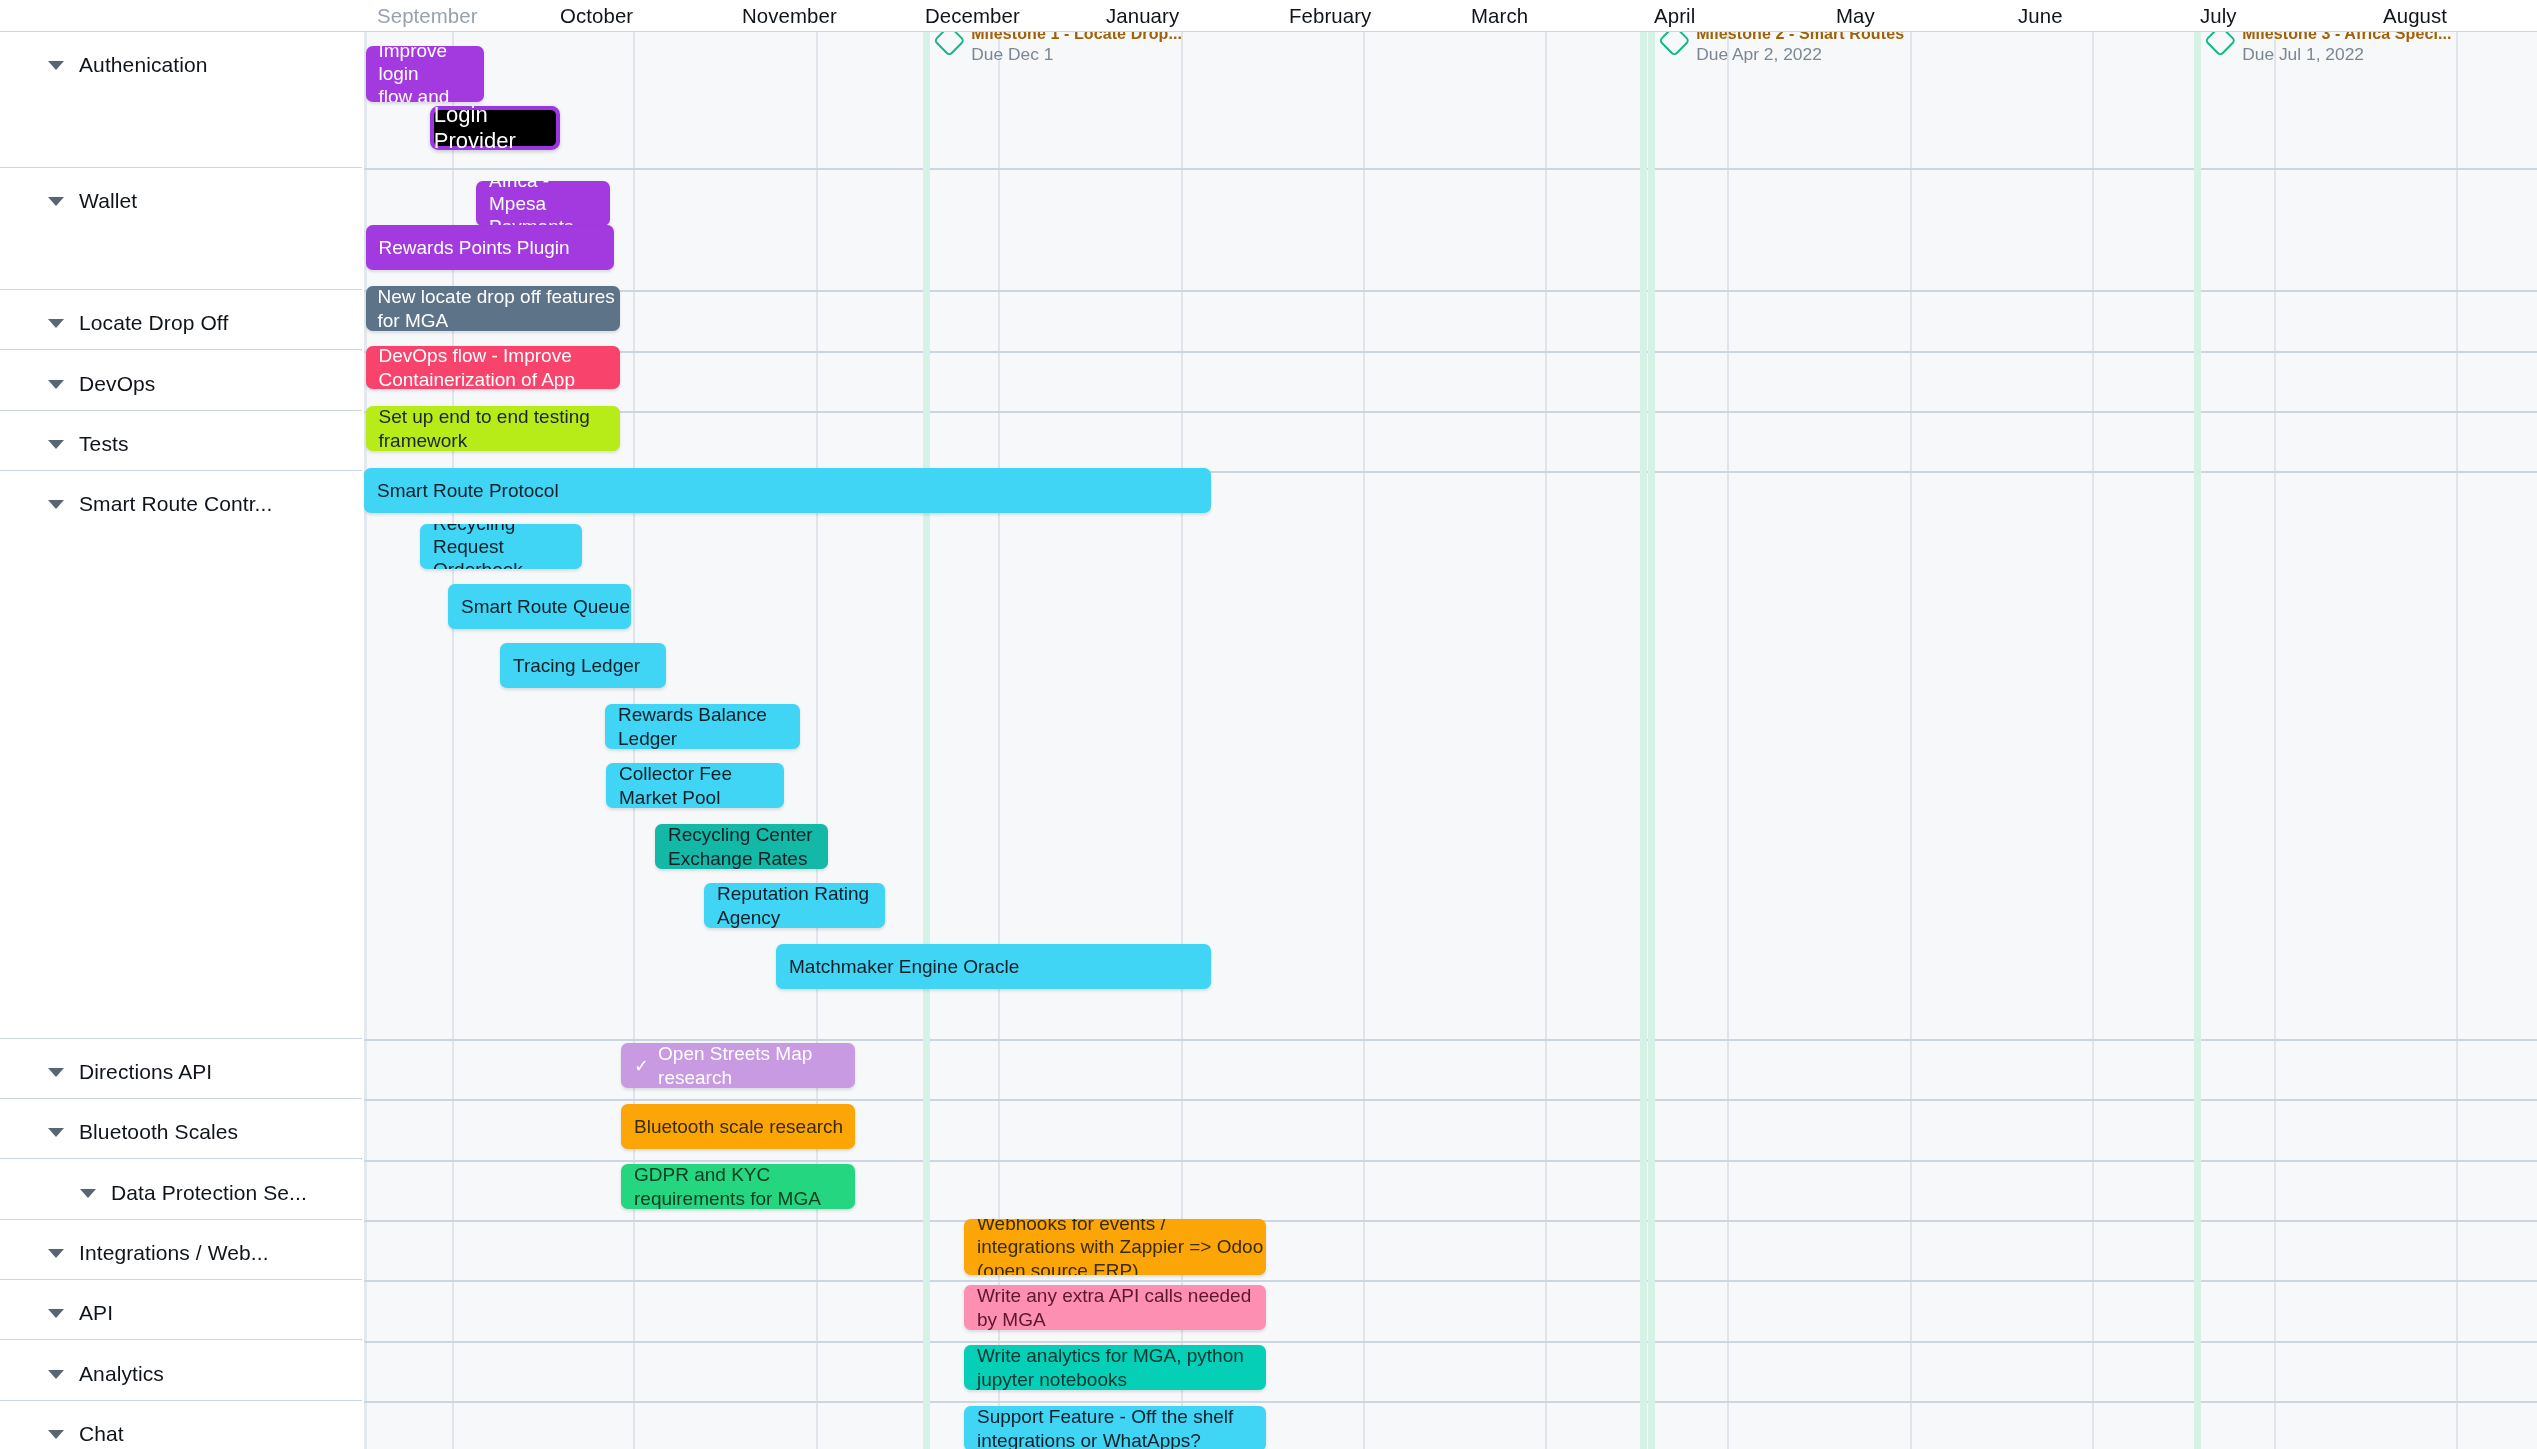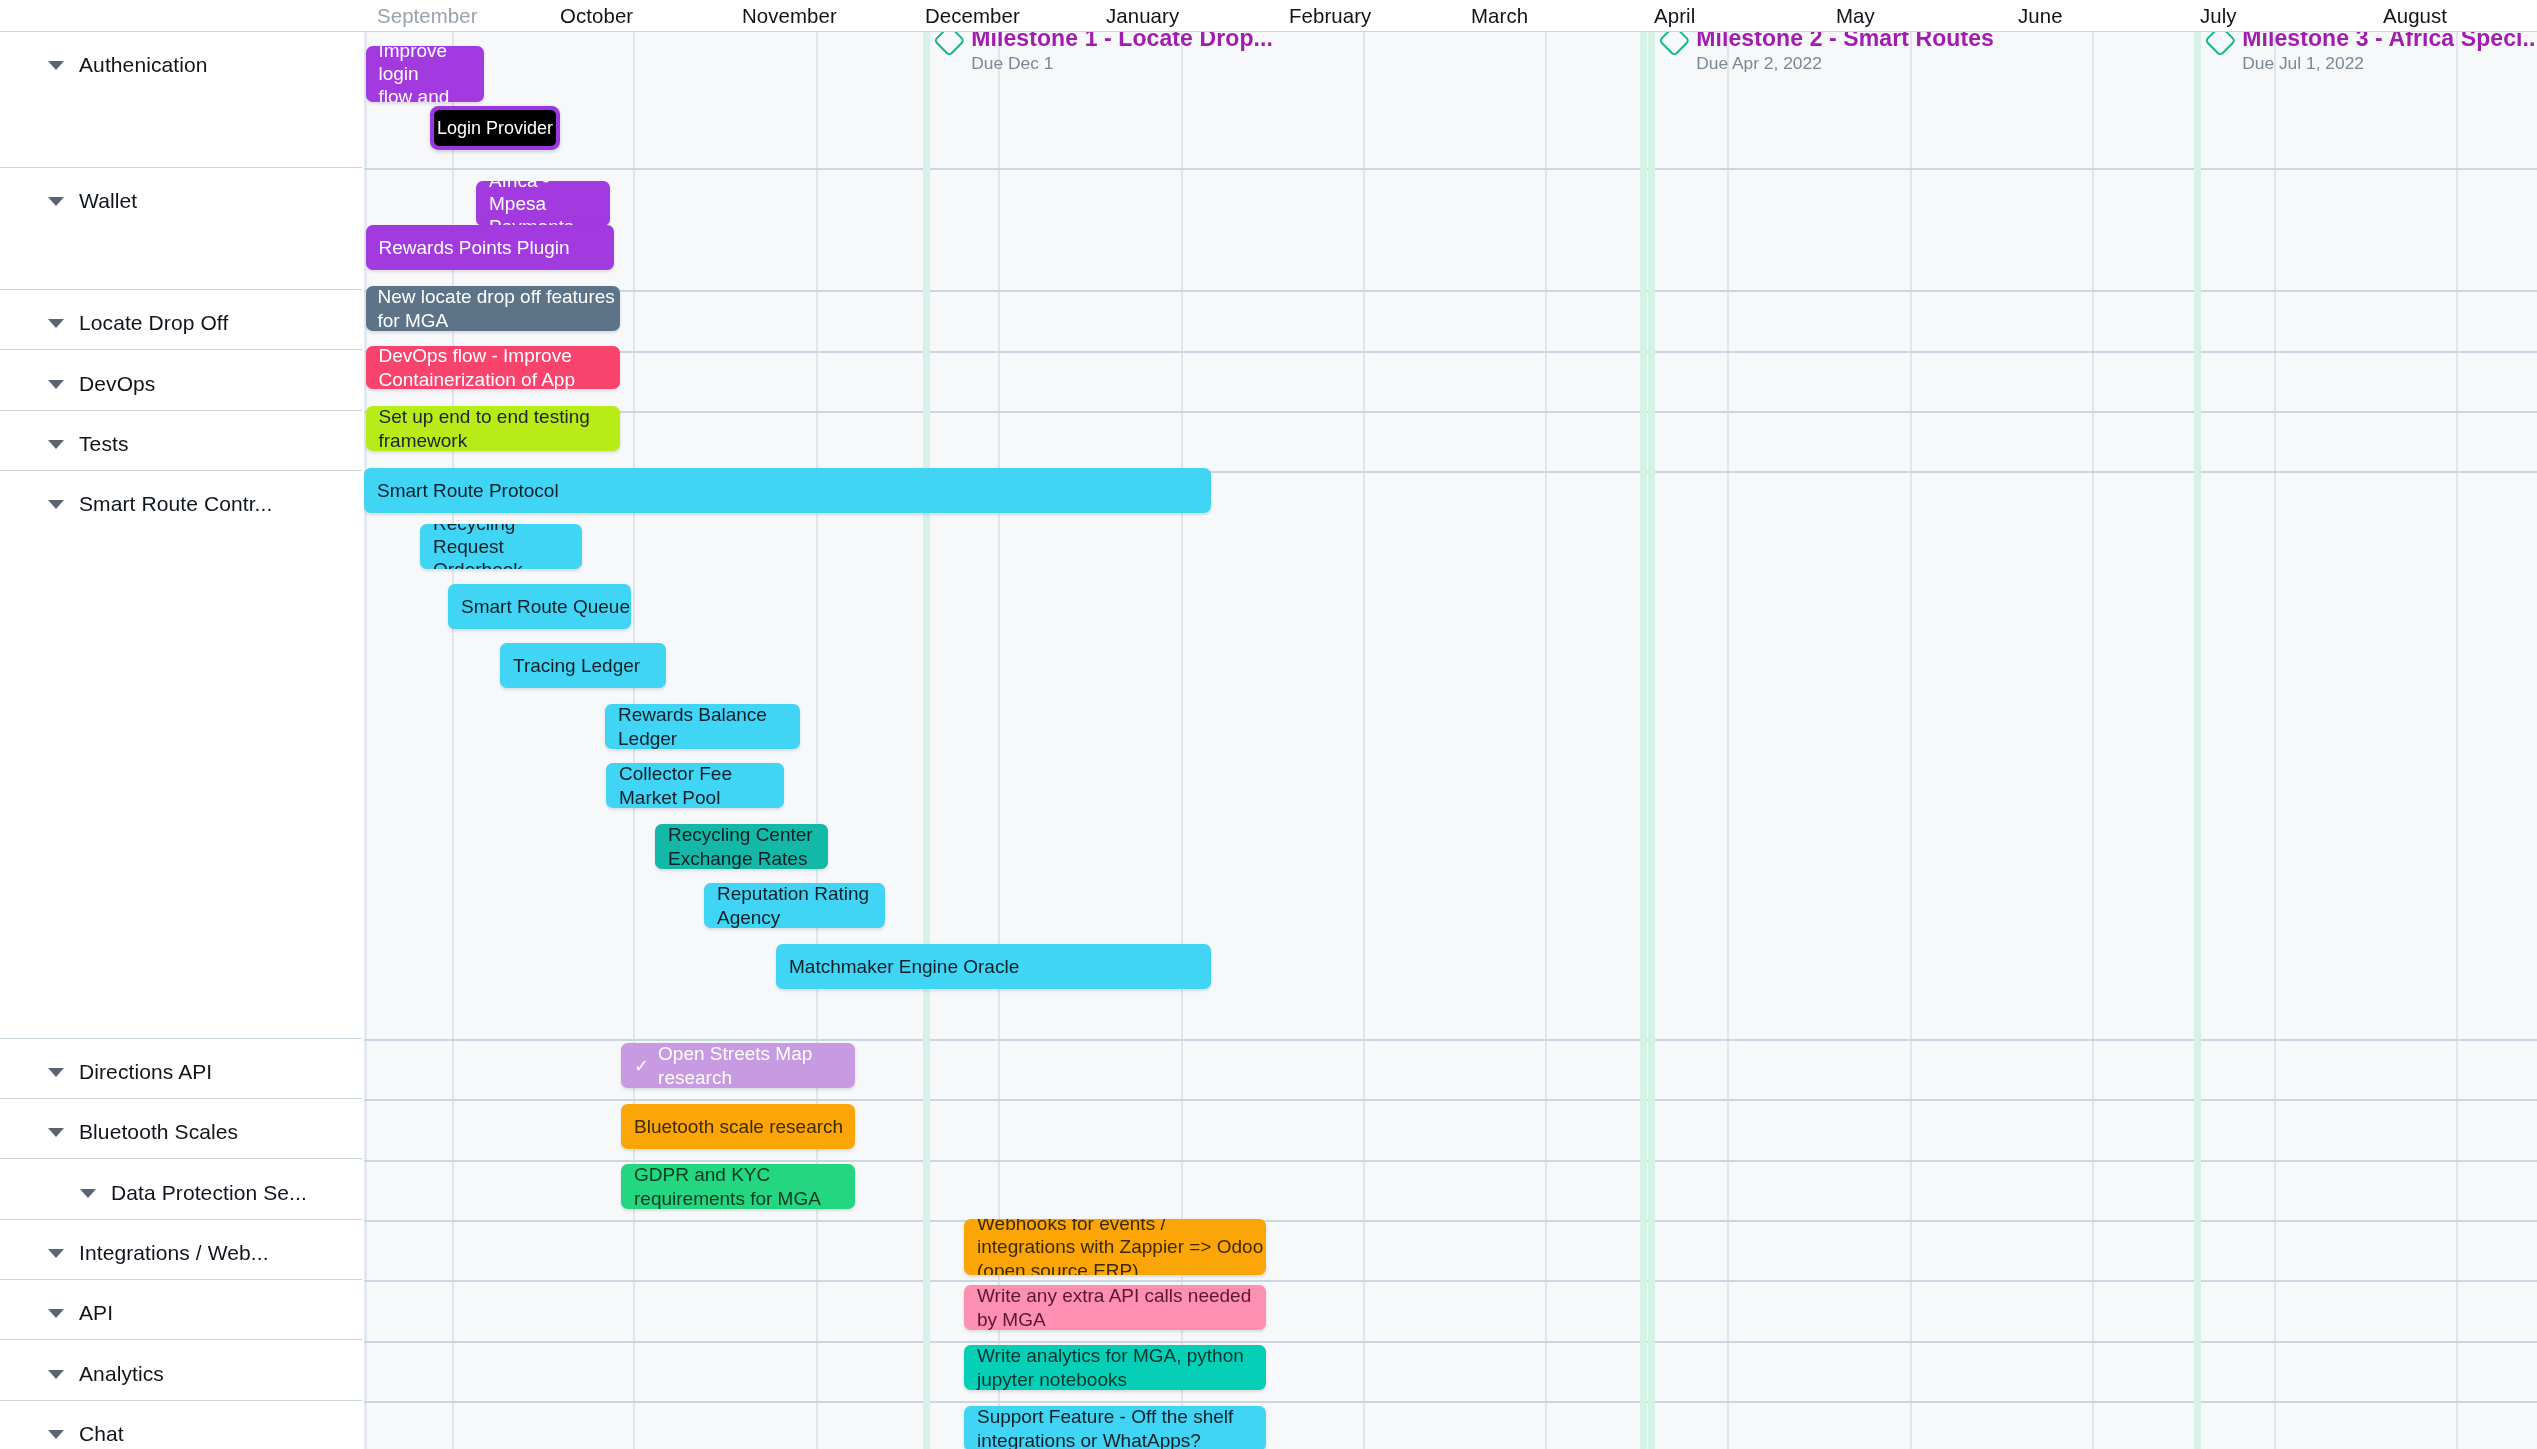--- a/index.html
+++ b/index.html
@@ -157,44 +157,44 @@
   }
   .bar-selected-inner {
     width: 100%;
     height: 100%;
     background: #000000;
     border-radius: 5.3px;
     display: flex;
     align-items: center;
     justify-content: center;
     color: #ffffff;
-    font-size: 18px;
+    font-size: 22px;
   }
 
   
   .milestone {
     position: absolute;
     display: flex;
     align-items: flex-start;
     gap: 10.6px;
     z-index: 3;
     cursor: pointer;
   }
   .diamond {
     width: 22.6px; height: 22.6px;
     border: 2.3px solid #0fb98a;
     border-radius: 4.5px;
     transform: rotate(45deg);
     margin-top: 4.5px;
     flex: none;
   }
   .ms-title {
-    font-size: 23px;
+    font-size: 16px;
     font-weight: bold;
-    color: #a21caf;
+    color: #a16207;
     white-space: nowrap;
     letter-spacing: 0.1px;
   }
   .ms-due {
     font-size: 17.4px;
     color: #7b8794;
     margin-top: 1.5px;
     white-space: nowrap;
   }
 </style>

